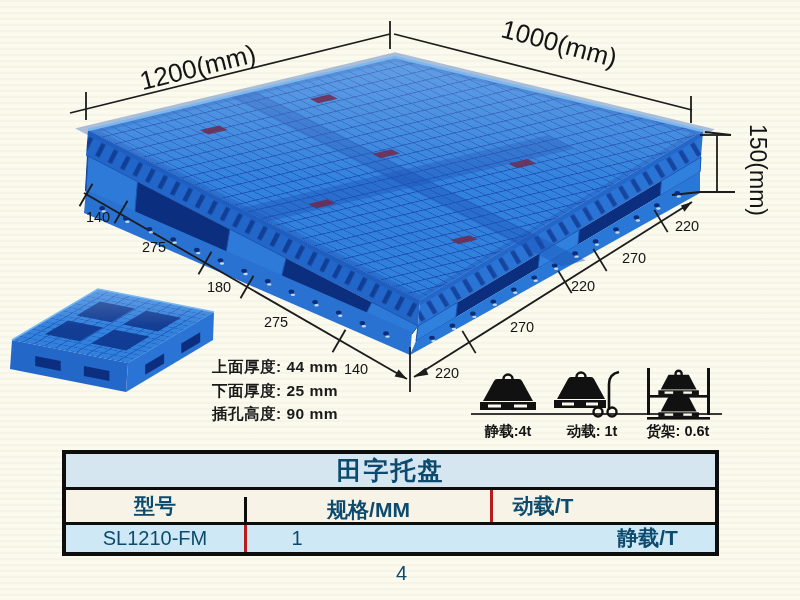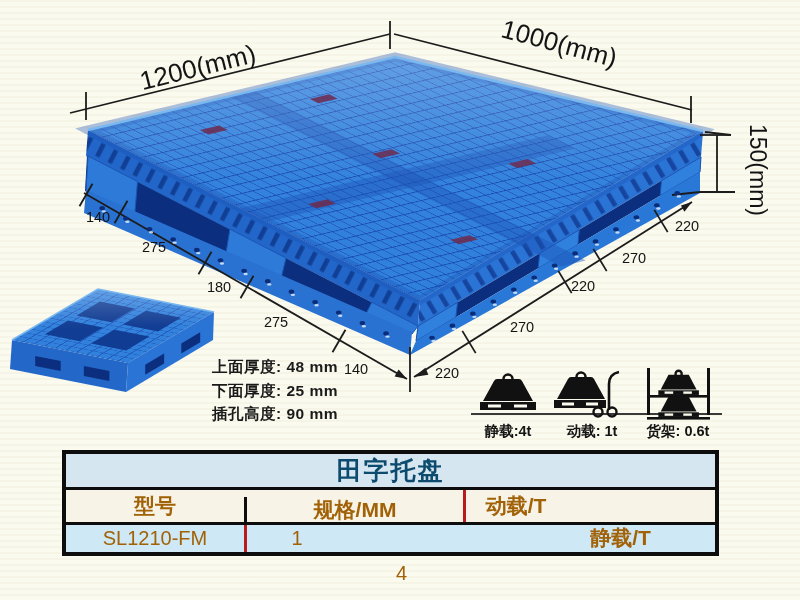--- a/index.html
+++ b/index.html
@@ -28,24 +28,24 @@
   .t-title{
     height:33px;background:#d5e6f1;border-bottom:3px solid #0d0d0d;
     display:flex;align-items:center;justify-content:center;
     font-size:25px;font-weight:bold;color:#0c4a6e;letter-spacing:2px;
   }
   .t-row{display:flex;}
   .t-row.header{height:32px;background:#f7f3e6;}
   .t-row.data{height:27px;background:#cfe8f5;border-top:3px solid #0d0d0d;}
   .t-cell{
     display:flex;align-items:center;justify-content:center;
-    box-sizing:border-box;font-size:20px;color:#a16207;white-space:nowrap;
+    box-sizing:border-box;font-size:20px;color:#0c4a6e;white-space:nowrap;
   }
   .t-row.header .t-cell{font-weight:600;font-size:21px;}
-  .c0{width:178px;} .c1{width:219px;border-left:3px solid #0d0d0d;margin-top:7px;}
+  .c0{width:178px;} .c1{width:246px;border-left:3px solid #0d0d0d;margin-top:7px;}
   .c2{width:103px;border-left:3px solid #b91c1c;} .c3{width:106px;border-left:3px solid #0d0d0d;margin-top:48px;}
 </style>
 </head>
 <body>
 
 <div id="canvas">
 
 <svg id="pallet-svg" width="800" height="600" viewBox="0 0 800 600">
   <defs>
     <pattern id="gridMain" width="1" height="1" patternUnits="userSpaceOnUse" patternTransform="matrix(10.233,-2.433,13.28,6.8,88,130)">
@@ -268,21 +268,21 @@
       <polygon points="199.9,130.1 219.3,125.5 227.7,129.9 208.3,134.5" fill="#6e2a4e" opacity="0.85"></polygon>
       <polygon points="309.9,98.9 329.3,94.3 337.7,98.7 318.3,103.3" fill="#6e2a4e" opacity="0.85"></polygon>
       <polygon points="308.1,203.9 327.5,199.3 335.9,203.7 316.5,208.3" fill="#6e2a4e" opacity="0.85"></polygon>
       <polygon points="372.2,153.8 391.6,149.2 400.0,153.6 380.6,158.2" fill="#6e2a4e" opacity="0.85"></polygon>
       <polygon points="508.4,163.7 527.8,159.1 536.2,163.5 516.8,168.1" fill="#6e2a4e" opacity="0.85"></polygon>
       <polygon points="450.2,239.8 469.6,235.2 478.0,239.6 458.6,244.2" fill="#6e2a4e" opacity="0.85"></polygon>
     </svg>
 
 
 <div id="thickness">
-  <div>上面厚度: 48 mm</div>
+  <div>上面厚度: 44 mm</div>
   <div>下面厚度: 25 mm</div>
   <div>插孔高度: 90 mm</div>
 </div>
 
 
 <div id="spec-table">
   <div class="t-title">田字托盘</div>
   <div class="t-row header">
     <div class="t-cell c0">型号</div>
     <div class="t-cell c1">规格/MM</div>

